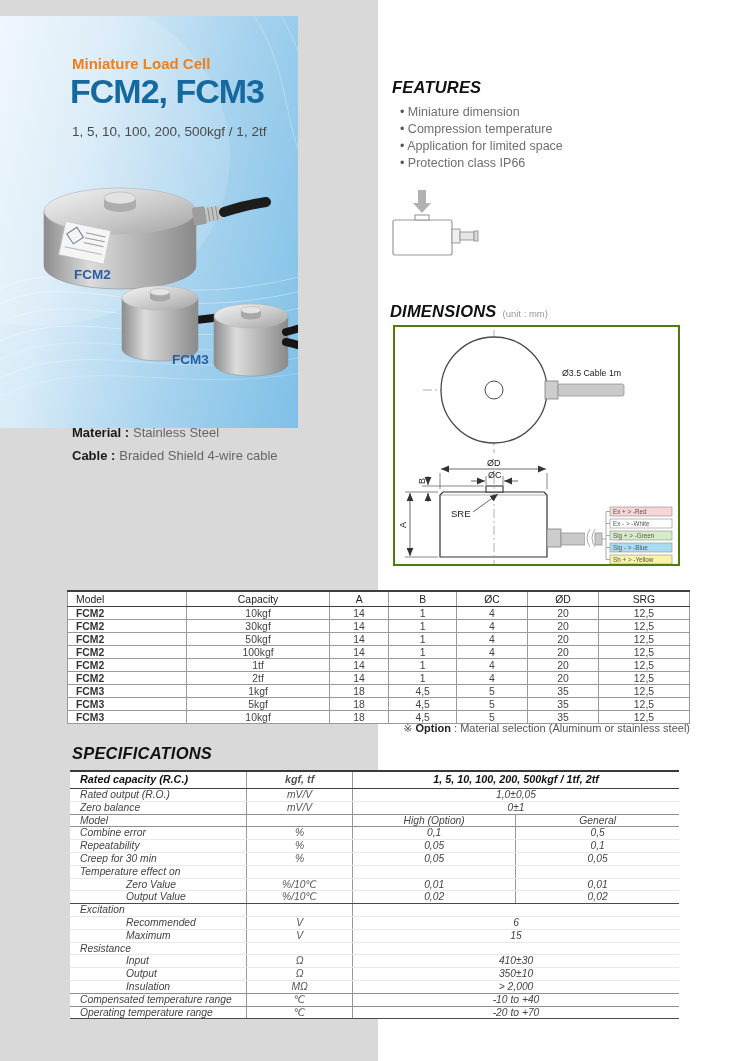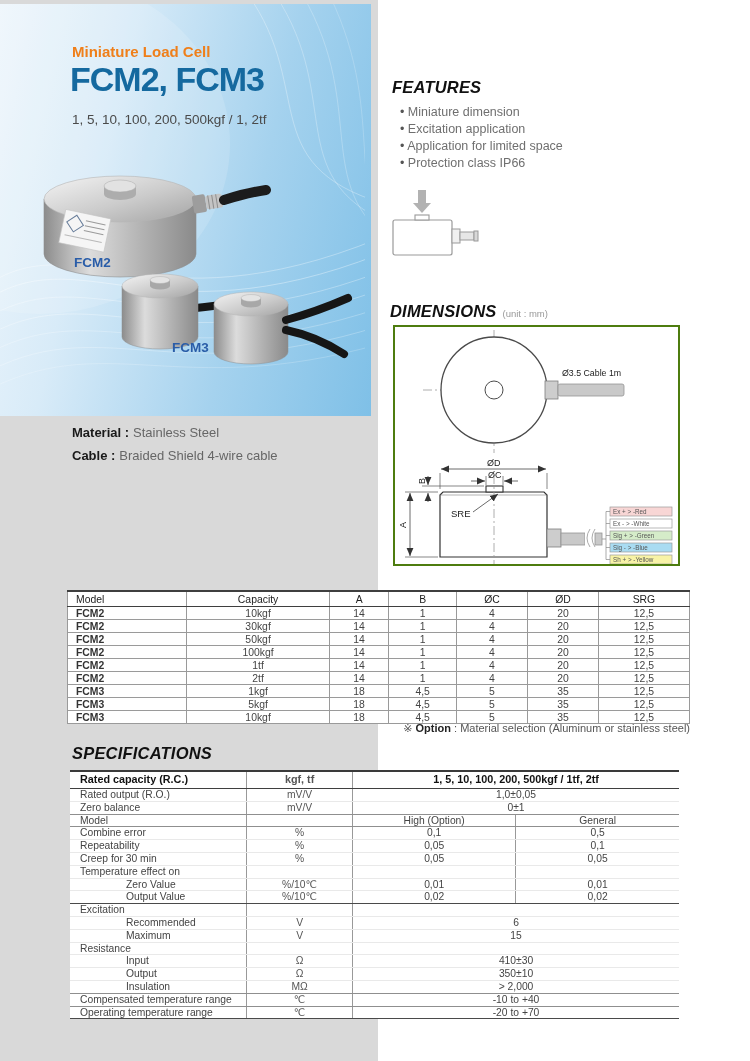--- a/index.html
+++ b/index.html
@@ -3,21 +3,21 @@
 <meta charset="utf-8">
 <style>
   html,body{margin:0;padding:0;}
   body{
     width:750px;height:1061px;position:relative;background:#ffffff;
     font-family:"Liberation Sans","DejaVu Sans",sans-serif;
     -webkit-font-smoothing:antialiased;overflow:hidden;
   }
   .gray-col{position:absolute;left:0;top:0;width:378px;height:1061px;background:#d9d9d9;}
   
-  .hero{position:absolute;left:0;top:4px;width:371px;height:412px;overflow:hidden;
+  .hero{position:absolute;left:0;top:16px;width:298px;height:412px;overflow:hidden;
     background:linear-gradient(103deg,#eef6fc 0%,#d8ebf8 28%,#a5d2ee 65%,#7fc0e7 100%);}
   .hero svg.waves{position:absolute;left:0;top:0;}
   .hero-sub{position:absolute;left:72px;top:39px;font-size:15px;font-weight:700;color:#ef7f1a;}
   .hero-title{position:absolute;left:70px;top:56px;font-size:34px;font-weight:700;letter-spacing:-1px;color:#15699f;}
   .hero-cap{position:absolute;left:72px;top:108px;font-size:13.5px;color:#4a4a4a;}
   .photo{position:absolute;left:0;top:130px;}
   
   .material{position:absolute;left:72px;top:421px;font-size:13px;line-height:23px;color:#666;}
   .material b{color:#1a1a1a;font-weight:700;margin-right:4px;}
   
@@ -40,21 +40,21 @@
   .model-table th{height:14px;color:#222;}
   .model-table th.c-model,.model-table td.c-model{text-align:left;padding-left:8px;}
   .model-table td.c-model{font-weight:700;color:#333;}
   .model-table thead th{border-bottom:1.5px solid #3f3f3f;}
   
   .option-note{position:absolute;top:722px;right:60px;font-size:11px;color:#555;}
   .option-note b{color:#222;margin-top:29px;}
   
   .spec-title{position:absolute;left:72px;top:744px;}
   .spec-table{position:absolute;left:70px;top:770px;width:609px;font-size:10.3px;color:#444;
-    border-top:2px solid #3a3a3a;}
+    border-top:2px solid #3a3a3a;font-style:italic;}
   .spec-table th,.spec-table td{padding:1px 6px;line-height:9.8px;vertical-align:middle;}
   .spec-table thead th{font-weight:700;color:#111;font-size:10.8px;height:14px;border-bottom:1.5px solid #3f3f3f;}
   .spec-table th.param,.spec-table td.param{text-align:left;padding-left:10px;border-right:1px solid #999;width:29%;}
   .spec-table td.param.indent{padding-left:56px;}
   .spec-table th.unit,.spec-table td.unit{text-align:center;border-right:1px solid #999;width:17.4%;color:#555;}
   .spec-table th.val,.spec-table td.val{text-align:center;}
   .spec-table td.vsplit{border-right:1px solid #999;width:26.8%;}
   .spec-table tr.sep-light td{border-bottom:1px solid #e9e9e9;}
   .spec-table tr.sep-mid td{border-bottom:1px solid #8f8f8f;}
   .spec-table tr.sep-dark td{border-bottom:1.5px solid #4a4a4a;}
@@ -151,21 +151,21 @@
   </div>
   <div>
     <b>Cable :</b><span>Braided Shield 4-wire cable</span>
   </div>
 </div>
 
 <div class="features">
   <h3 class="sec-title">FEATURES</h3>
   <ul>
       <li>Miniature dimension</li>
-      <li>Excitation application</li>
+      <li>Compression temperature</li>
       <li>Application for limited space</li>
       <li>Protection class IP66</li>
     </ul>
 </div>
 
 <svg class="mini-diag" width="100" height="75" viewBox="0 0 100 75">
   <g fill="#b2b2b2">
     <rect x="30" y="0" width="8" height="13"></rect>
     <polygon points="25,13 43,13 34,23"></polygon>
   </g>

